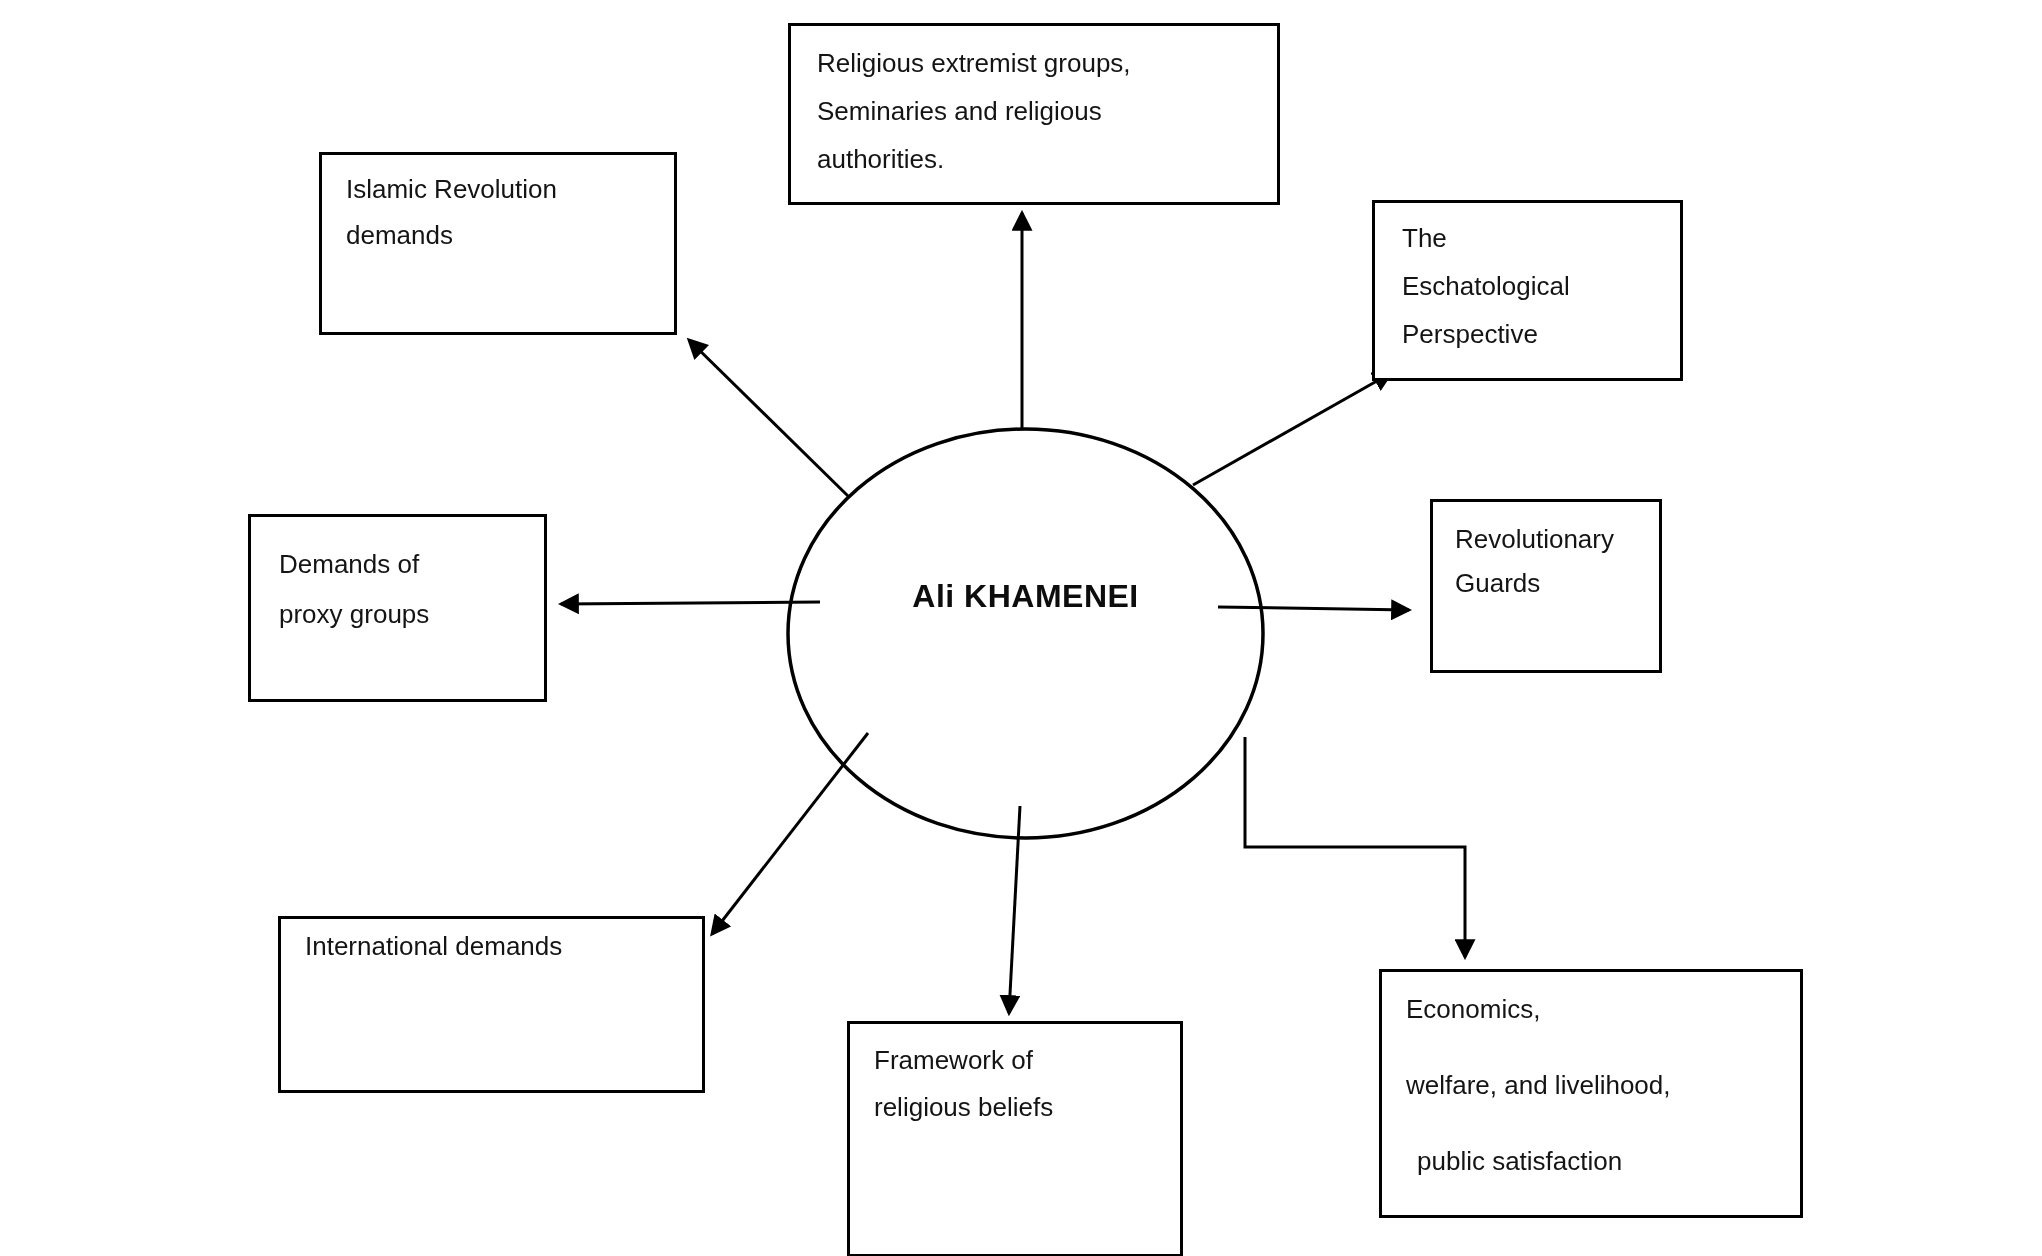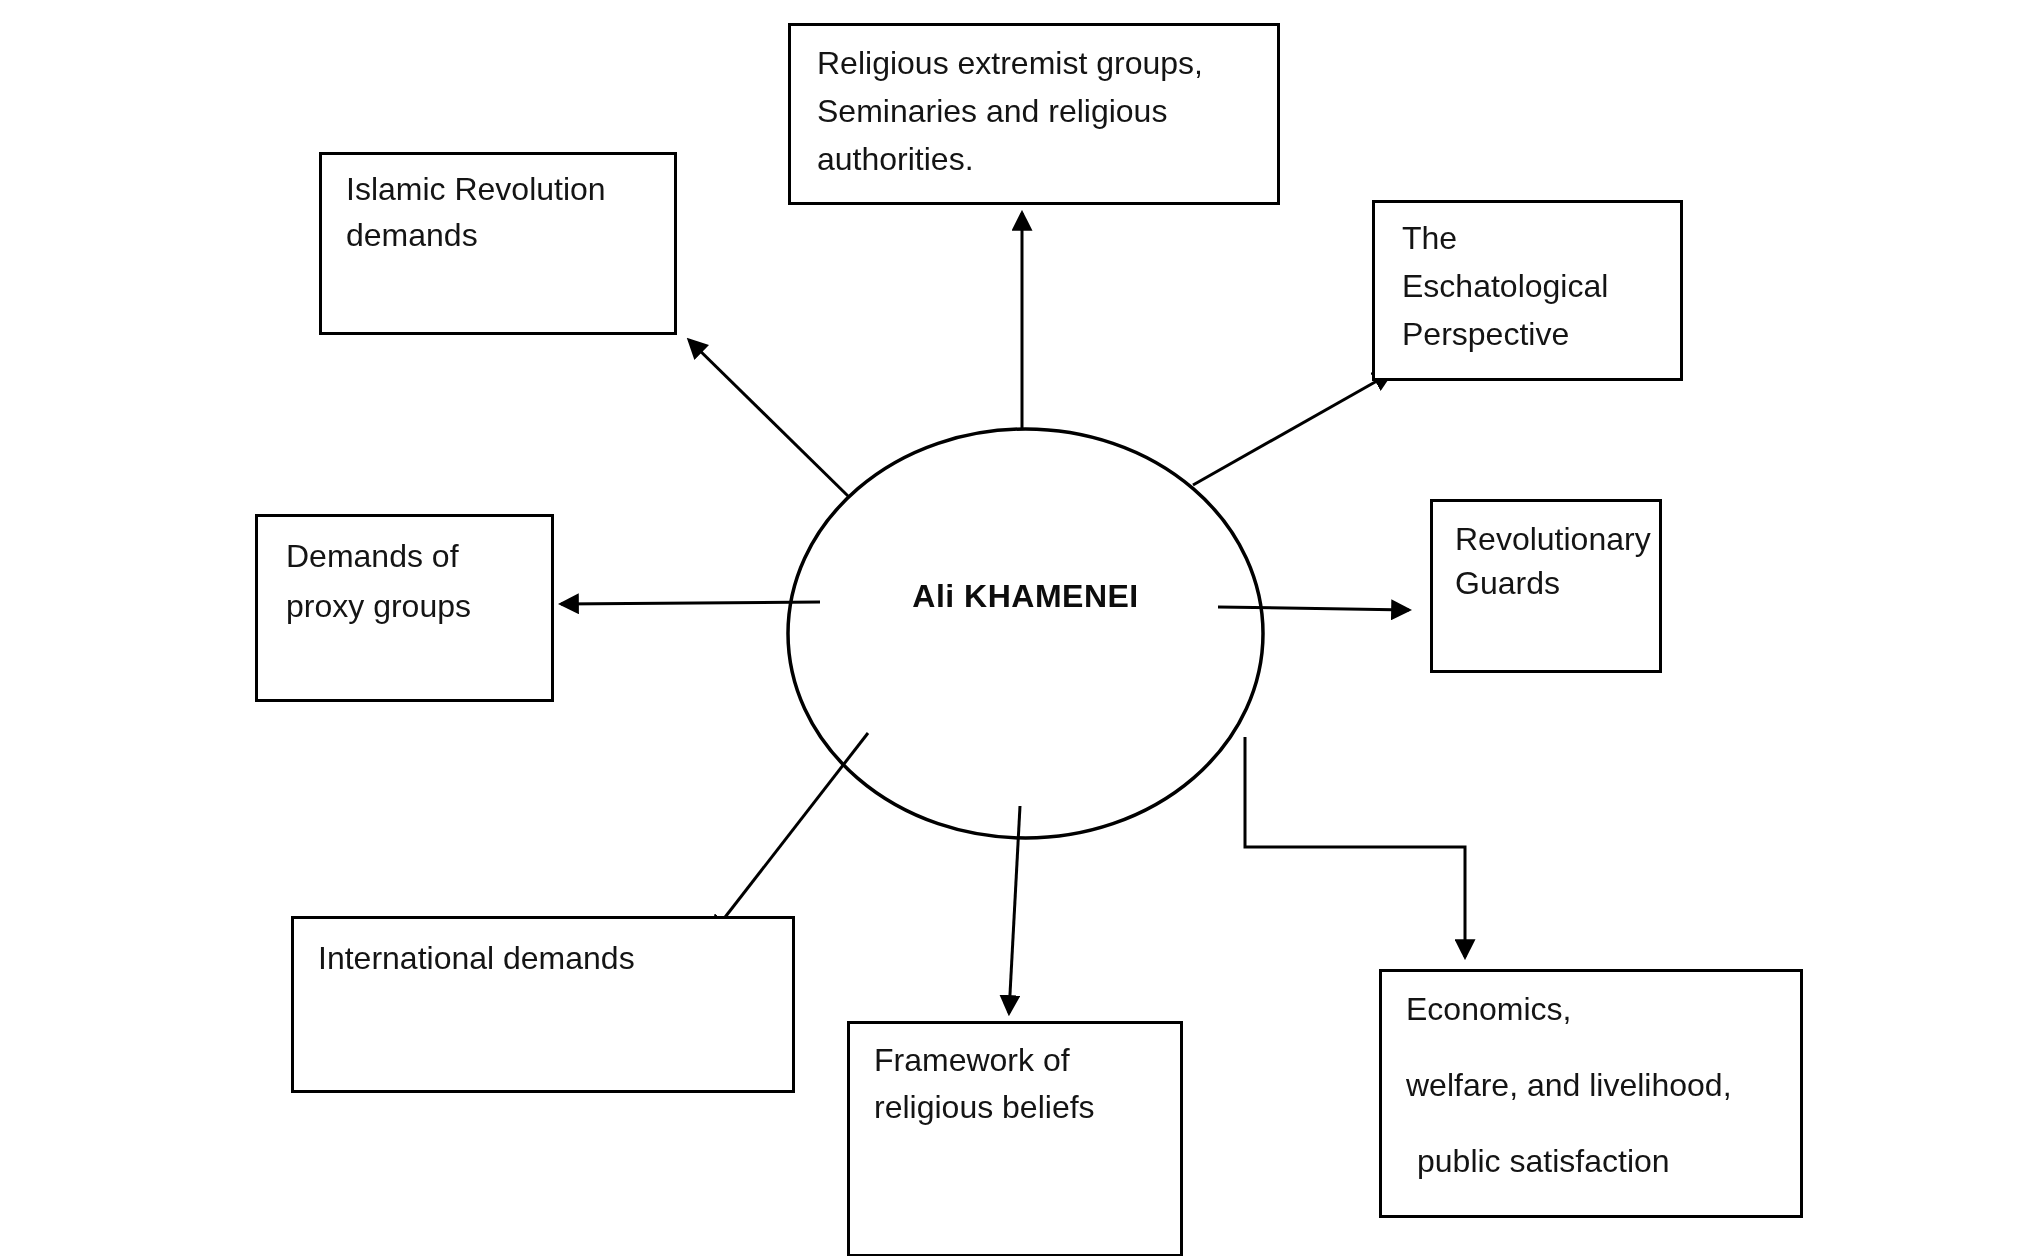--- a/index.html
+++ b/index.html
@@ -20,33 +20,33 @@
     position: absolute;
     left: 0; top: 0;
     width: 2042px;
     height: 1256px;
   }
   .node {
     position: absolute;
     border: 3px solid #000000;
     background: #ffffff;
     box-sizing: border-box;
-    font-size: 32px;
+    font-size: 26px;
     line-height: 47px;
     padding: 10px 24px;
     white-space: nowrap;
   }
   .node .line { display: block; }
   
   #node-religious     { left: 788px;  top: 23px;   width: 492px; height: 182px; padding-top: 13px; padding-left: 26px; line-height: 48px; }
   #node-islamic       { left: 319px;  top: 152px;  width: 358px; height: 183px; padding-top: 11px; line-height: 46px; }
   #node-eschatology   { left: 1372px; top: 200px;  width: 311px; height: 181px; padding-top: 11px; padding-left: 27px; line-height: 48px; }
-  #node-proxy         { left: 255px;  top: 514px;  width: 299px; height: 188px; padding-top: 14px; padding-left: 28px; line-height: 50px; }
+  #node-proxy         { left: 248px;  top: 514px;  width: 299px; height: 188px; padding-top: 22px; padding-left: 28px; line-height: 50px; }
   #node-guards        { left: 1430px; top: 499px;  width: 232px; height: 174px; padding-top: 15px; padding-left: 22px; line-height: 44px; }
-  #node-international { left: 278px;  top: 916px;  width: 504px; height: 177px; padding-top: 16px; margin-left: 13px; }
+  #node-international { left: 278px;  top: 916px;  width: 427px; height: 177px; padding-top: 4px; }
   #node-framework     { left: 847px;  top: 1021px; width: 336px; height: 236px; padding-top: 13px; }
   #node-economics     { left: 1379px; top: 969px;  width: 424px; height: 249px; padding-top: 14px; }
   #node-economics .line { margin-bottom: 29px; }
   #node-economics .line.indent { padding-left: 11px; }
   #center-label {
     position: absolute;
     left: 788px;
     top: 578px;
     width: 475px;
     text-align: center;

